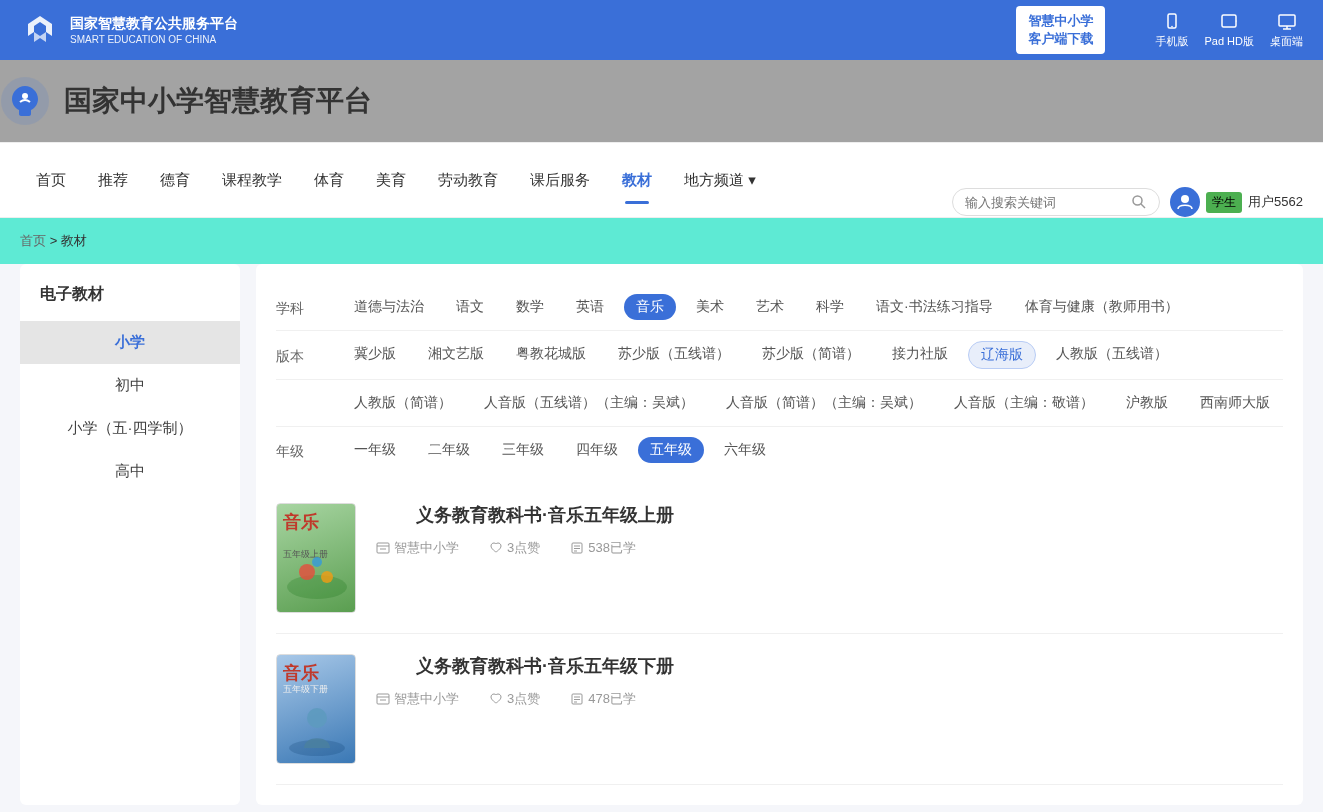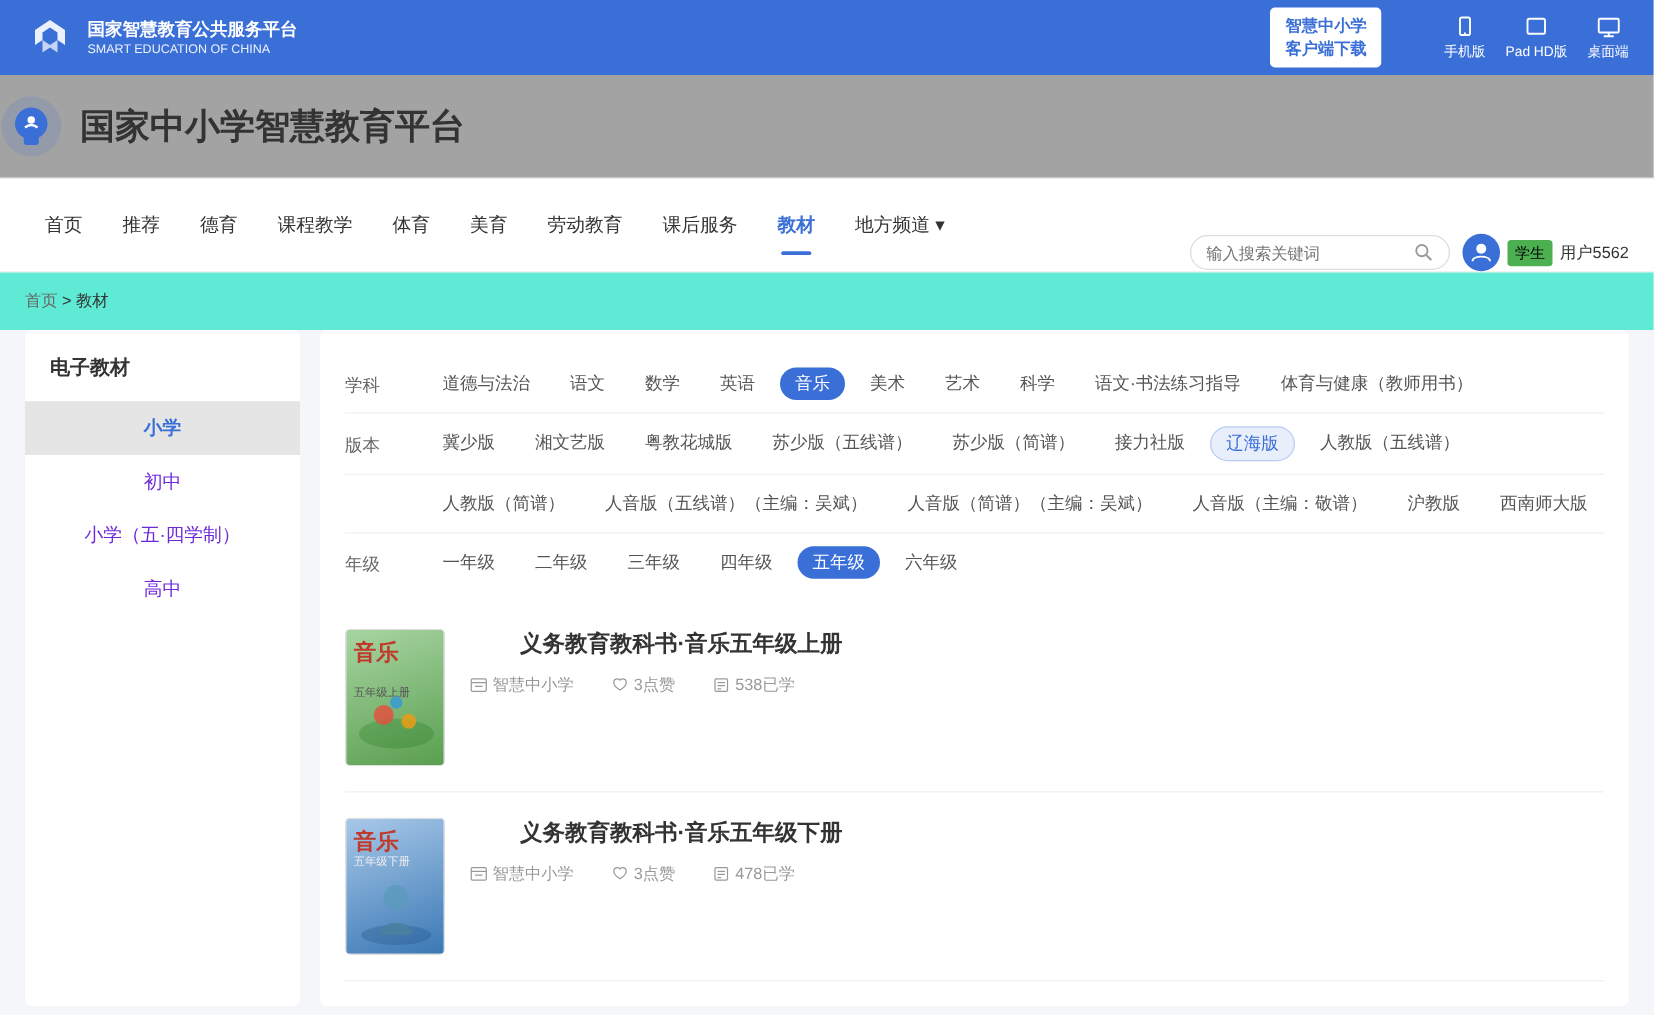--- a/index.html
+++ b/index.html
@@ -192,21 +192,21 @@
     }
     .sidebar-title {
       font-size: 16px;
       font-weight: bold;
       padding: 0 20px 16px;
       color: #333;
     }
     .sidebar-item {
       padding: 12px 20px;
       cursor: pointer;
-      color: #6d28d9;
+      color: #404040;
       font-size: 15px;
       text-align: center;
     }
     .sidebar-item.active {
       background: #e5e5e5;
       color: #3a6fd8;
       font-weight: bold;
     }
 
     

